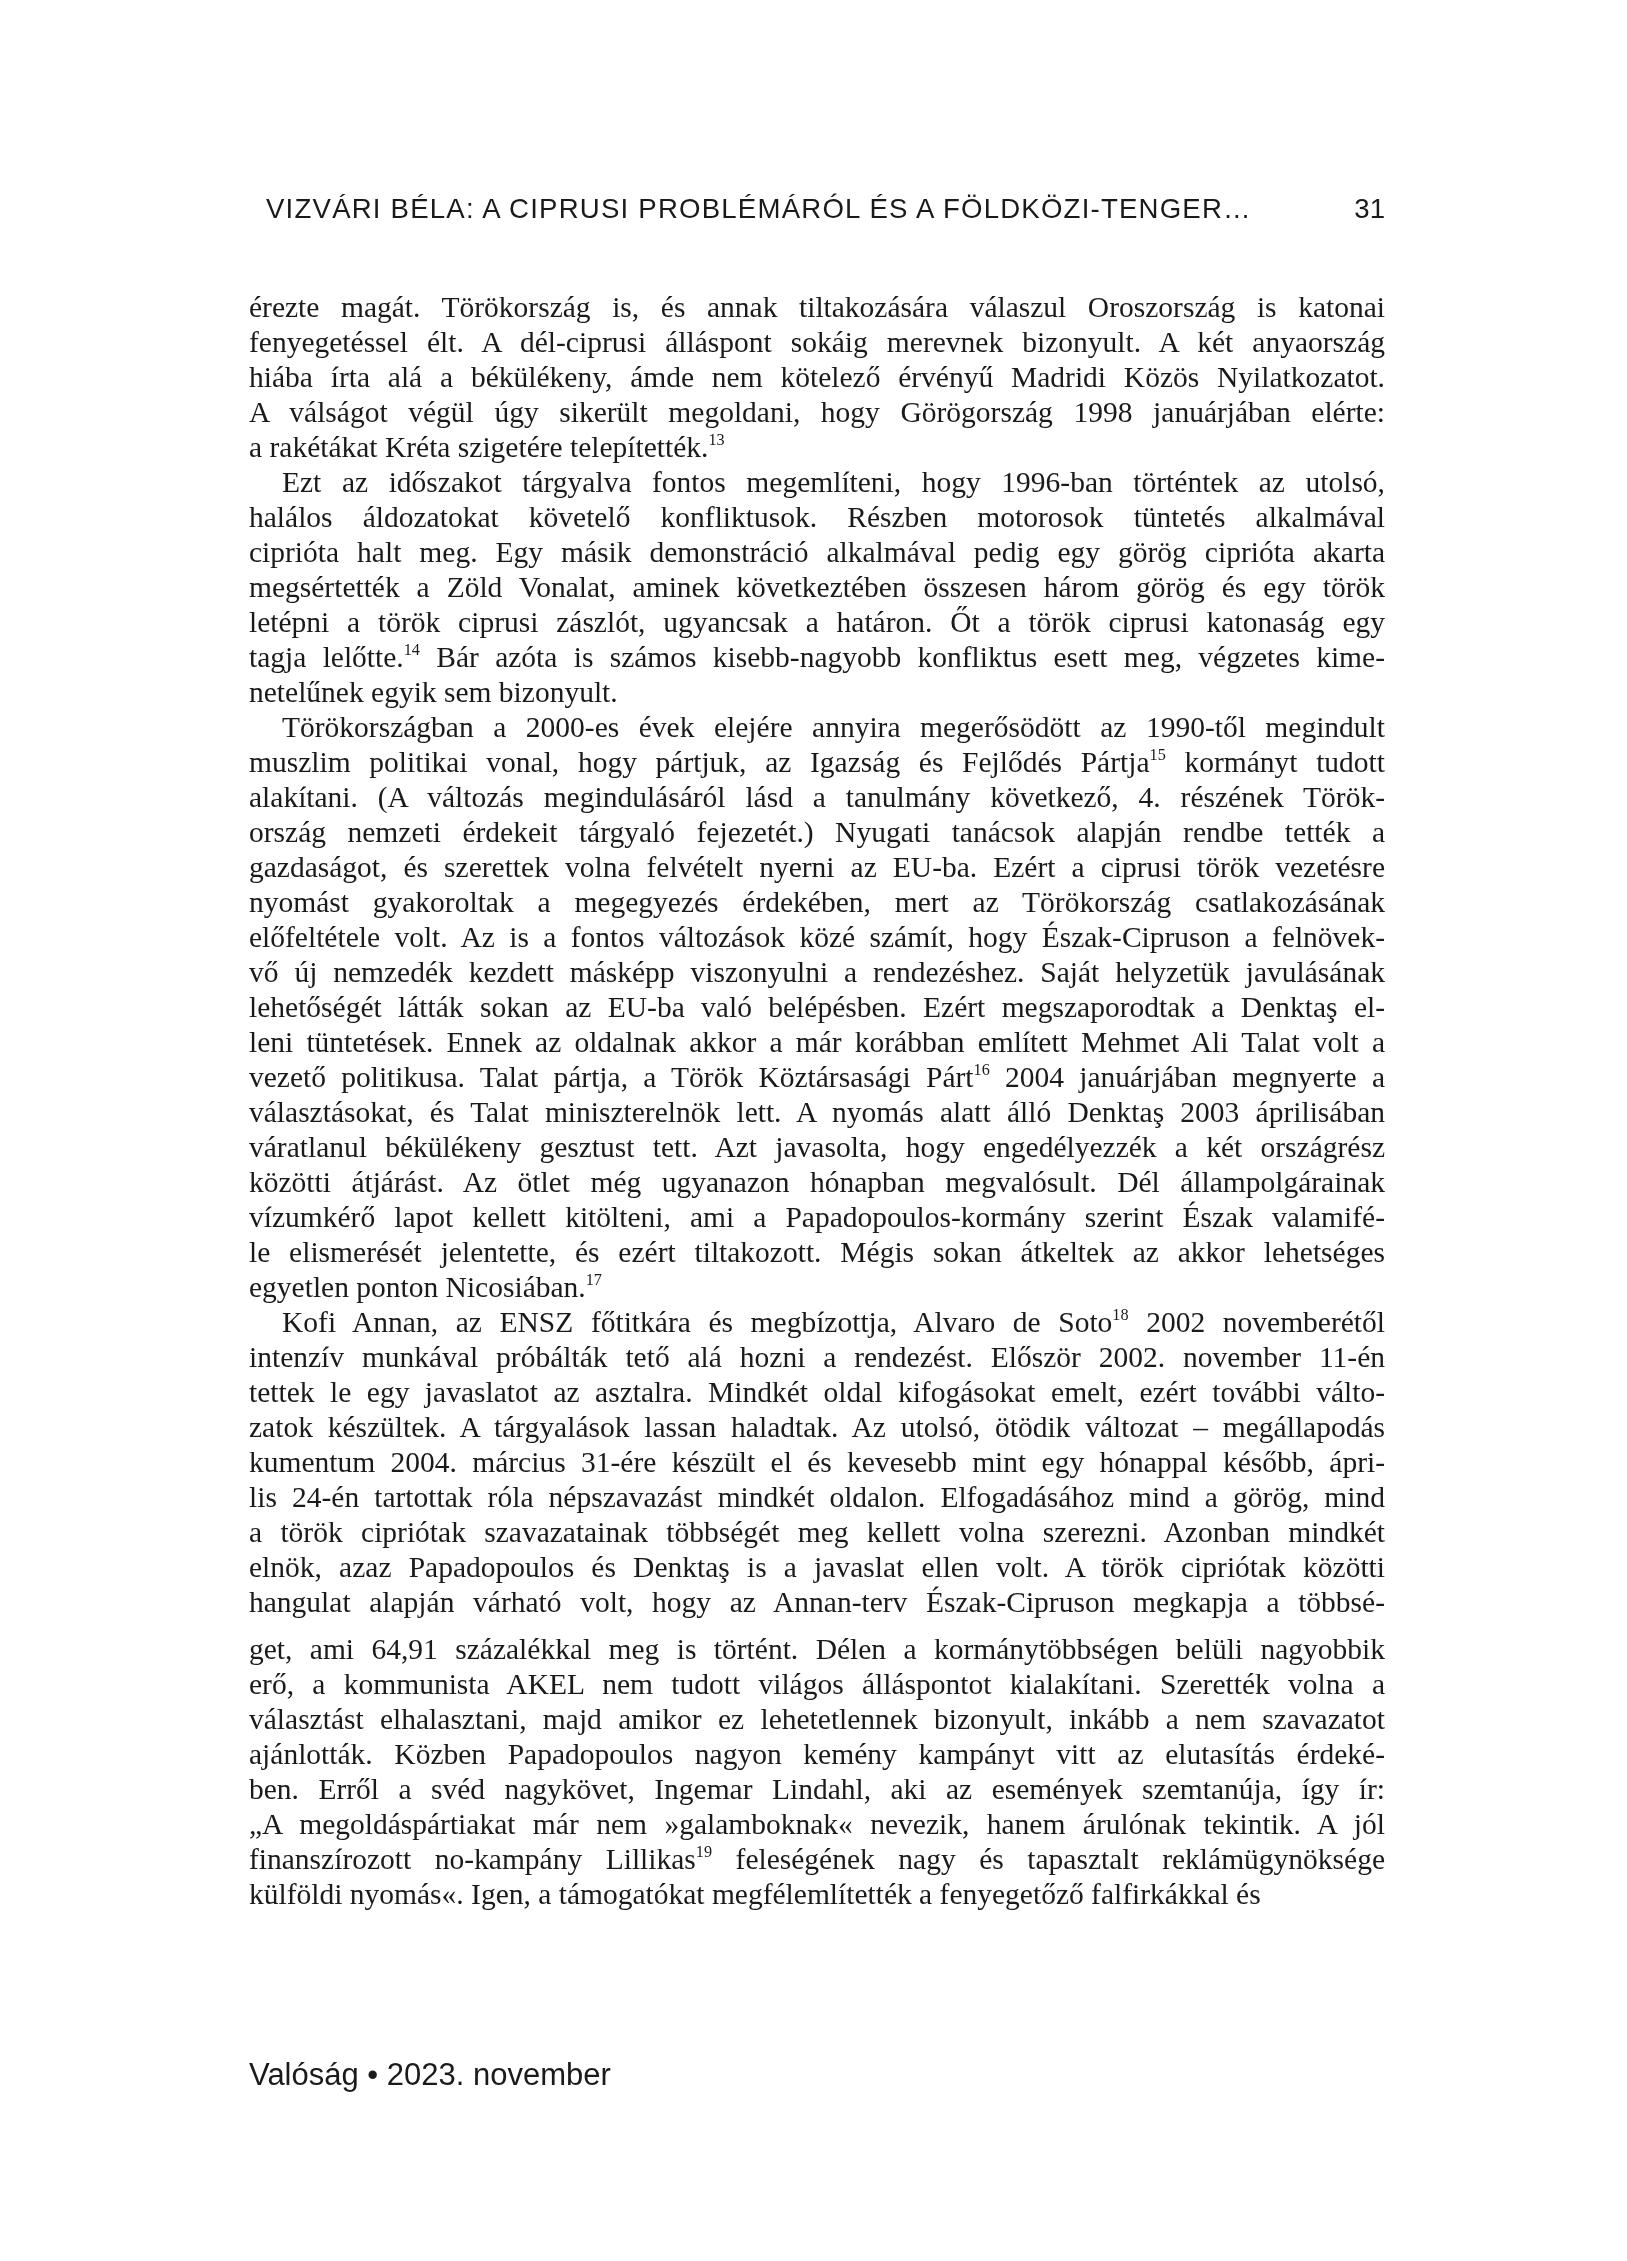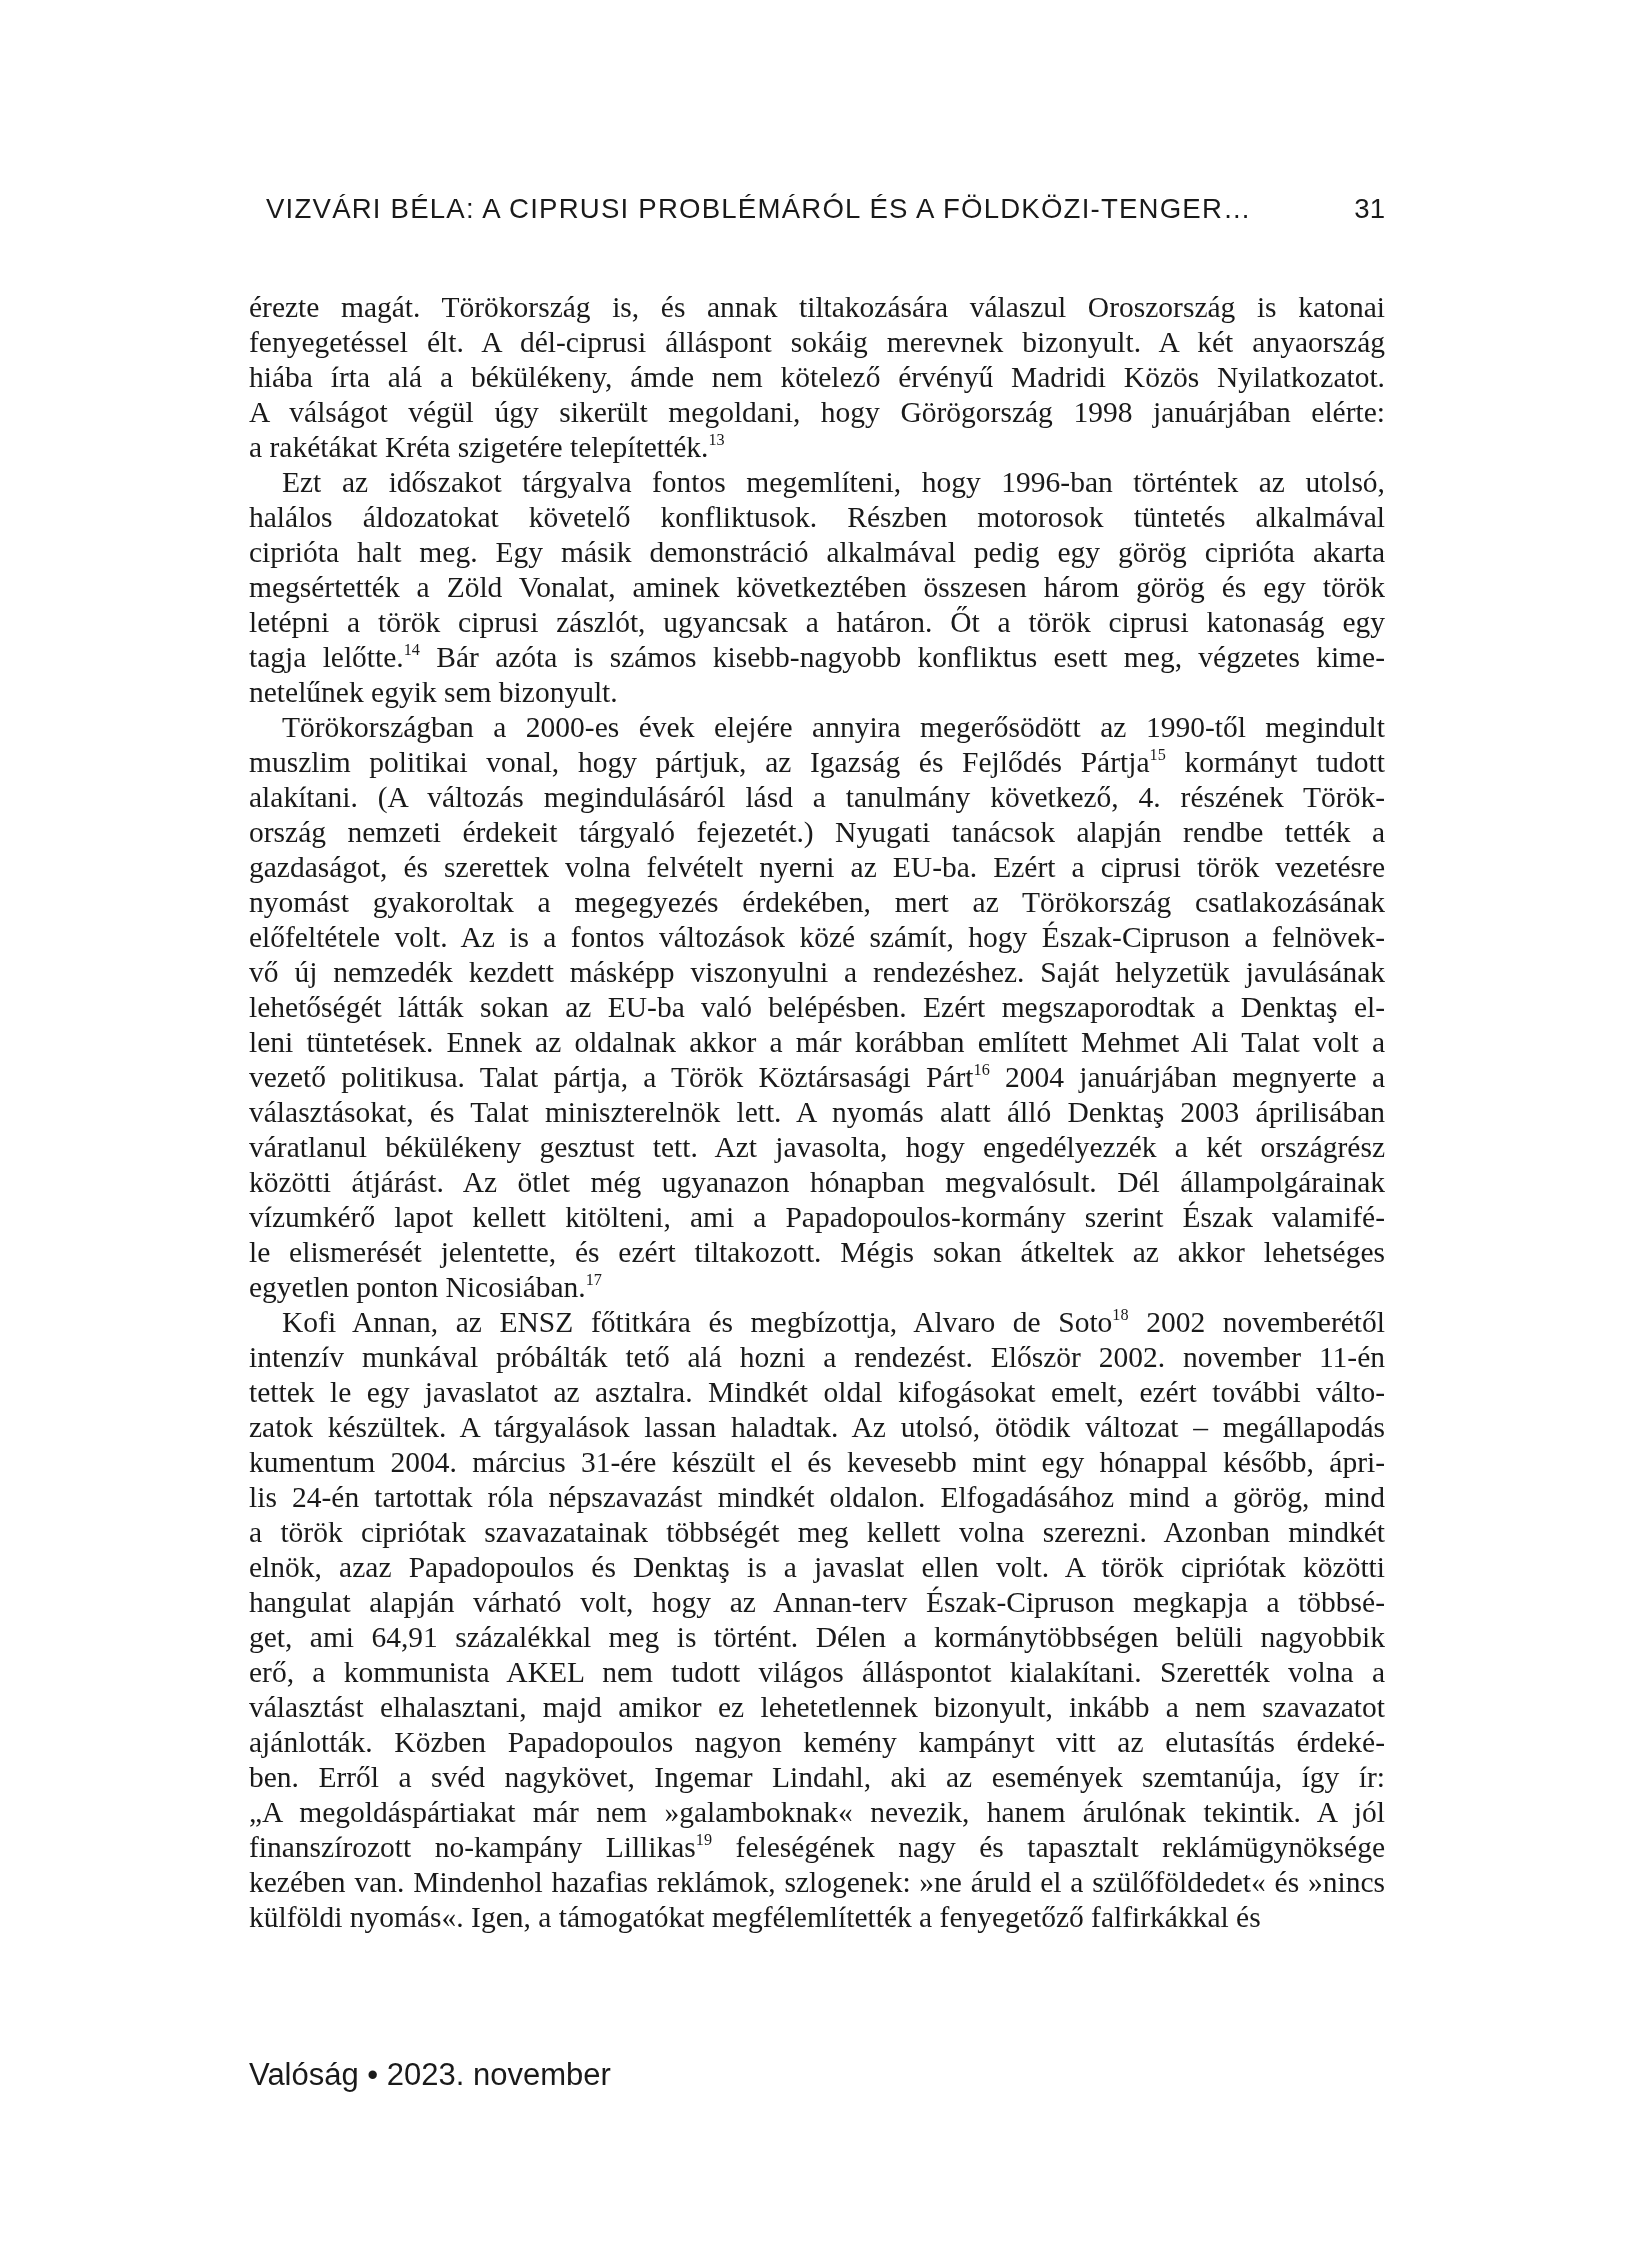--- a/index.html
+++ b/index.html
@@ -74,28 +74,27 @@
     <div>
       <div class="line indent" style="white-space: normal; overflow: hidden;"><span>Kofi Annan, az ENSZ főtitkára és megbízottja, Alvaro de Soto</span><sup>18</sup><span> 2002 novemberétől</span></div>
       <div class="line" style="white-space: normal; overflow: hidden;"><span>intenzív munkával próbálták tető alá hozni a rendezést. Először 2002. november 11-én</span></div>
       <div class="line" style="white-space: normal; overflow: hidden;"><span>tettek le egy javaslatot az asztalra. Mindkét oldal kifogásokat emelt, ezért további válto-</span></div>
       <div class="line" style="white-space: normal; overflow: hidden;"><span>zatok készültek. A tárgyalások lassan haladtak. Az utolsó, ötödik változat – megállapodás</span></div>
       <div class="line" style="white-space: normal; overflow: hidden;"><span>kumentum 2004. március 31-ére készült el és kevesebb mint egy hónappal később, ápri-</span></div>
       <div class="line" style="white-space: normal; overflow: hidden;"><span>lis 24-én tartottak róla népszavazást mindkét oldalon. Elfogadásához mind a görög, mind</span></div>
       <div class="line" style="white-space: normal; overflow: hidden;"><span>a török cipriótak szavazatainak többségét meg kellett volna szerezni. Azonban mindkét</span></div>
       <div class="line" style="white-space: normal; overflow: hidden;"><span>elnök, azaz Papadopoulos és Denktaş is a javaslat ellen volt. A török cipriótak közötti</span></div>
       <div class="line" style="white-space: normal; overflow: hidden;"><span>hangulat alapján várható volt, hogy az Annan-terv Észak-Cipruson megkapja a többsé-</span></div>
-      <div class="line" style="white-space: normal; overflow: hidden;"><span>get, ami 64,91 százalékkal meg is történt. Délen a kormánytöbbségen belüli nagyobbik</span></div>
+      <div class="line" style="white-space: normal; overflow: hidden; margin-top: 12px;"><span>get, ami 64,91 százalékkal meg is történt. Délen a kormánytöbbségen belüli nagyobbik</span></div>
       <div class="line" style="white-space: normal; overflow: hidden;"><span>erő, a kommunista AKEL nem tudott világos álláspontot kialakítani. Szerették volna a</span></div>
       <div class="line" style="white-space: normal; overflow: hidden;"><span>választást elhalasztani, majd amikor ez lehetetlennek bizonyult, inkább a nem szavazatot</span></div>
       <div class="line" style="white-space: normal; overflow: hidden;"><span>ajánlották. Közben Papadopoulos nagyon kemény kampányt vitt az elutasítás érdeké-</span></div>
       <div class="line" style="white-space: normal; overflow: hidden;"><span>ben. Erről a svéd nagykövet, Ingemar Lindahl, aki az események szemtanúja, így ír:</span></div>
       <div class="line" style="white-space: normal; overflow: hidden;"><span>„A megoldáspártiakat már nem »galamboknak« nevezik, hanem árulónak tekintik. A jól</span></div>
       <div class="line" style="white-space: normal; overflow: hidden;"><span>finanszírozott no-kampány Lillikas</span><sup>19</sup><span> feleségének nagy és tapasztalt reklámügynöksége</span></div>
-      <div class="line" style="white-space: normal; overflow: hidden;"><span>kezében van. Mindenhol hazafias reklámok, szlogenek: »ne áruld el a szülőföldedet« és »nincs</span></div>
       <div class="line last" style="white-space: normal; overflow: hidden;"><span>külföldi nyomás«. Igen, a támogatókat megfélemlítették a fenyegetőző falfirkákkal és</span></div>
     </div>
   </div>
 
 <div class="footer">
   <span>Valóság</span>
   <span>•</span>
   <span>2023. november</span>
 </div>
 

